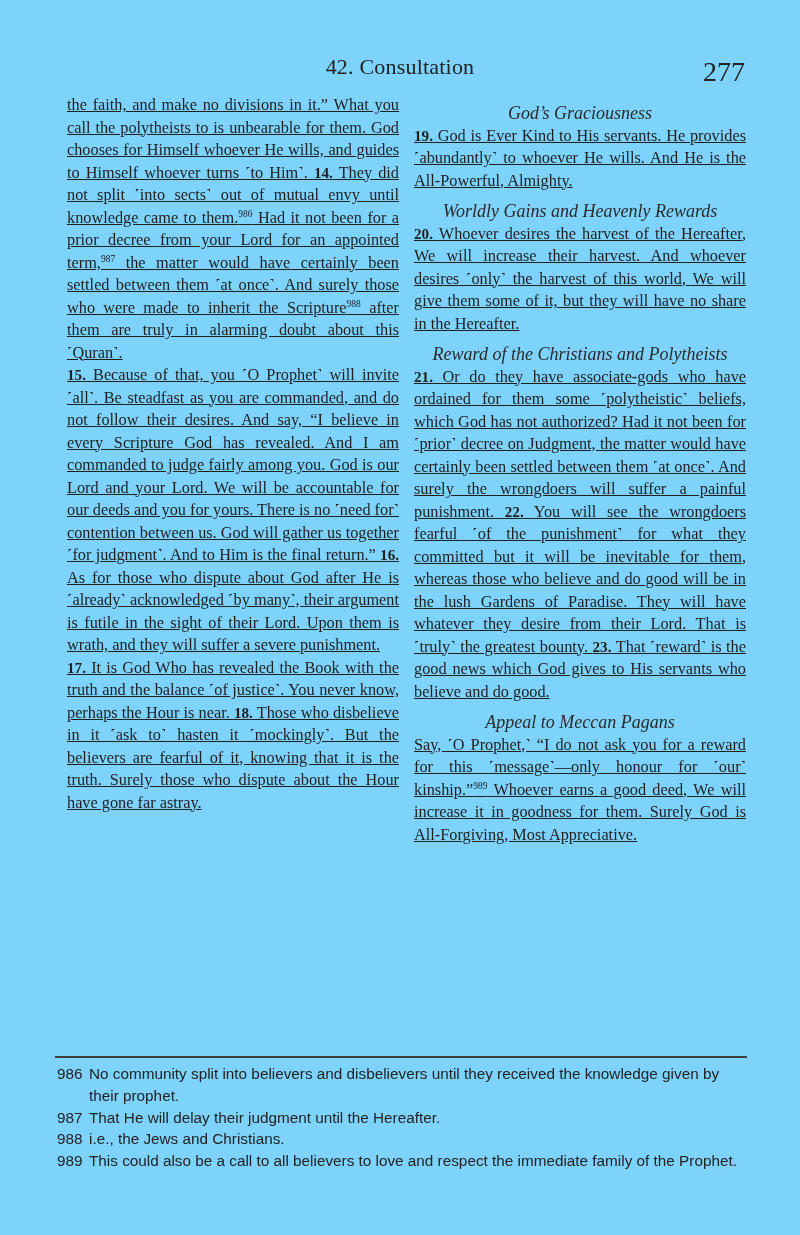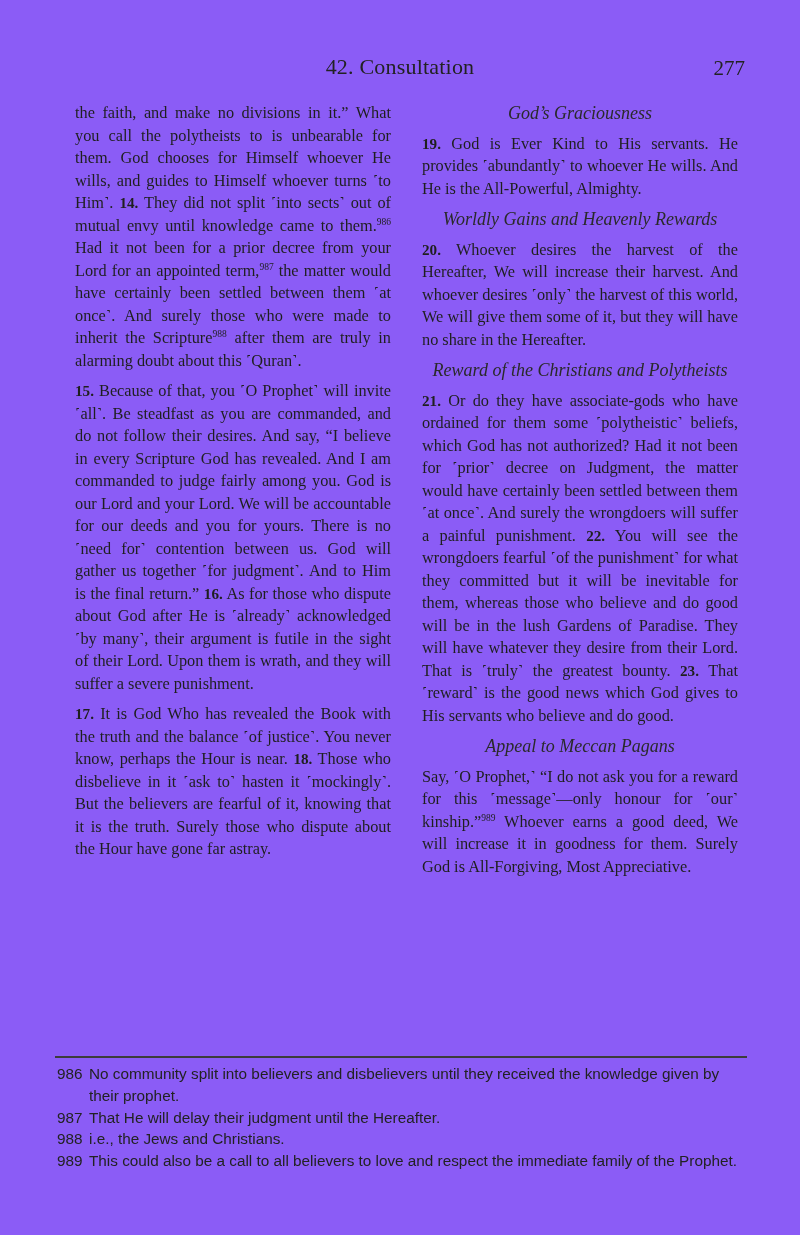--- a/index.html
+++ b/index.html
@@ -4,40 +4,40 @@
 <style>
   html, body {
     margin: 0;
     padding: 0;
     background: #ffffff;
   }
   .page {
     position: relative;
     width: 800px;
     height: 1235px;
-    background: #8b5cf6;
+    background: #7dd3fc;
     color: #1f1f1f;
     font-family: "Liberation Serif", "DejaVu Serif", serif;
     overflow: hidden;
   }
   .chapter-title {
     position: absolute;
     top: 54px;
     left: 0;
     width: 100%;
     text-align: center;
     font-size: 22px;
     letter-spacing: 0.2px;
     color: #222222;
   }
   .page-number {
     position: absolute;
     top: 56px;
     right: 55px;
-    font-size: 21px;
+    font-size: 28px;
     color: #222222;
     margin-left: 12px;
   }
   .columns {
     position: absolute;
     top: 94px;
     left: 67px;
     right: 54px;
     height: 962px;
     display: flex;
@@ -54,21 +54,22 @@
   }
   .section-heading {
     text-align: center;
     font-style: italic;
     font-size: 18px;
     margin-top: 8px;
     margin-bottom: 0;
     color: #2a2a2a;
   }
   .para {
-    margin: 8px;
+    margin: 0;
+    text-decoration: underline;
   }
   .verse-num {
     font-weight: 700;
     font-size: 0.93em;
   }
   sup.fn-ref {
     font-size: 9.5px;
     line-height: 0;
     vertical-align: super;
   }

